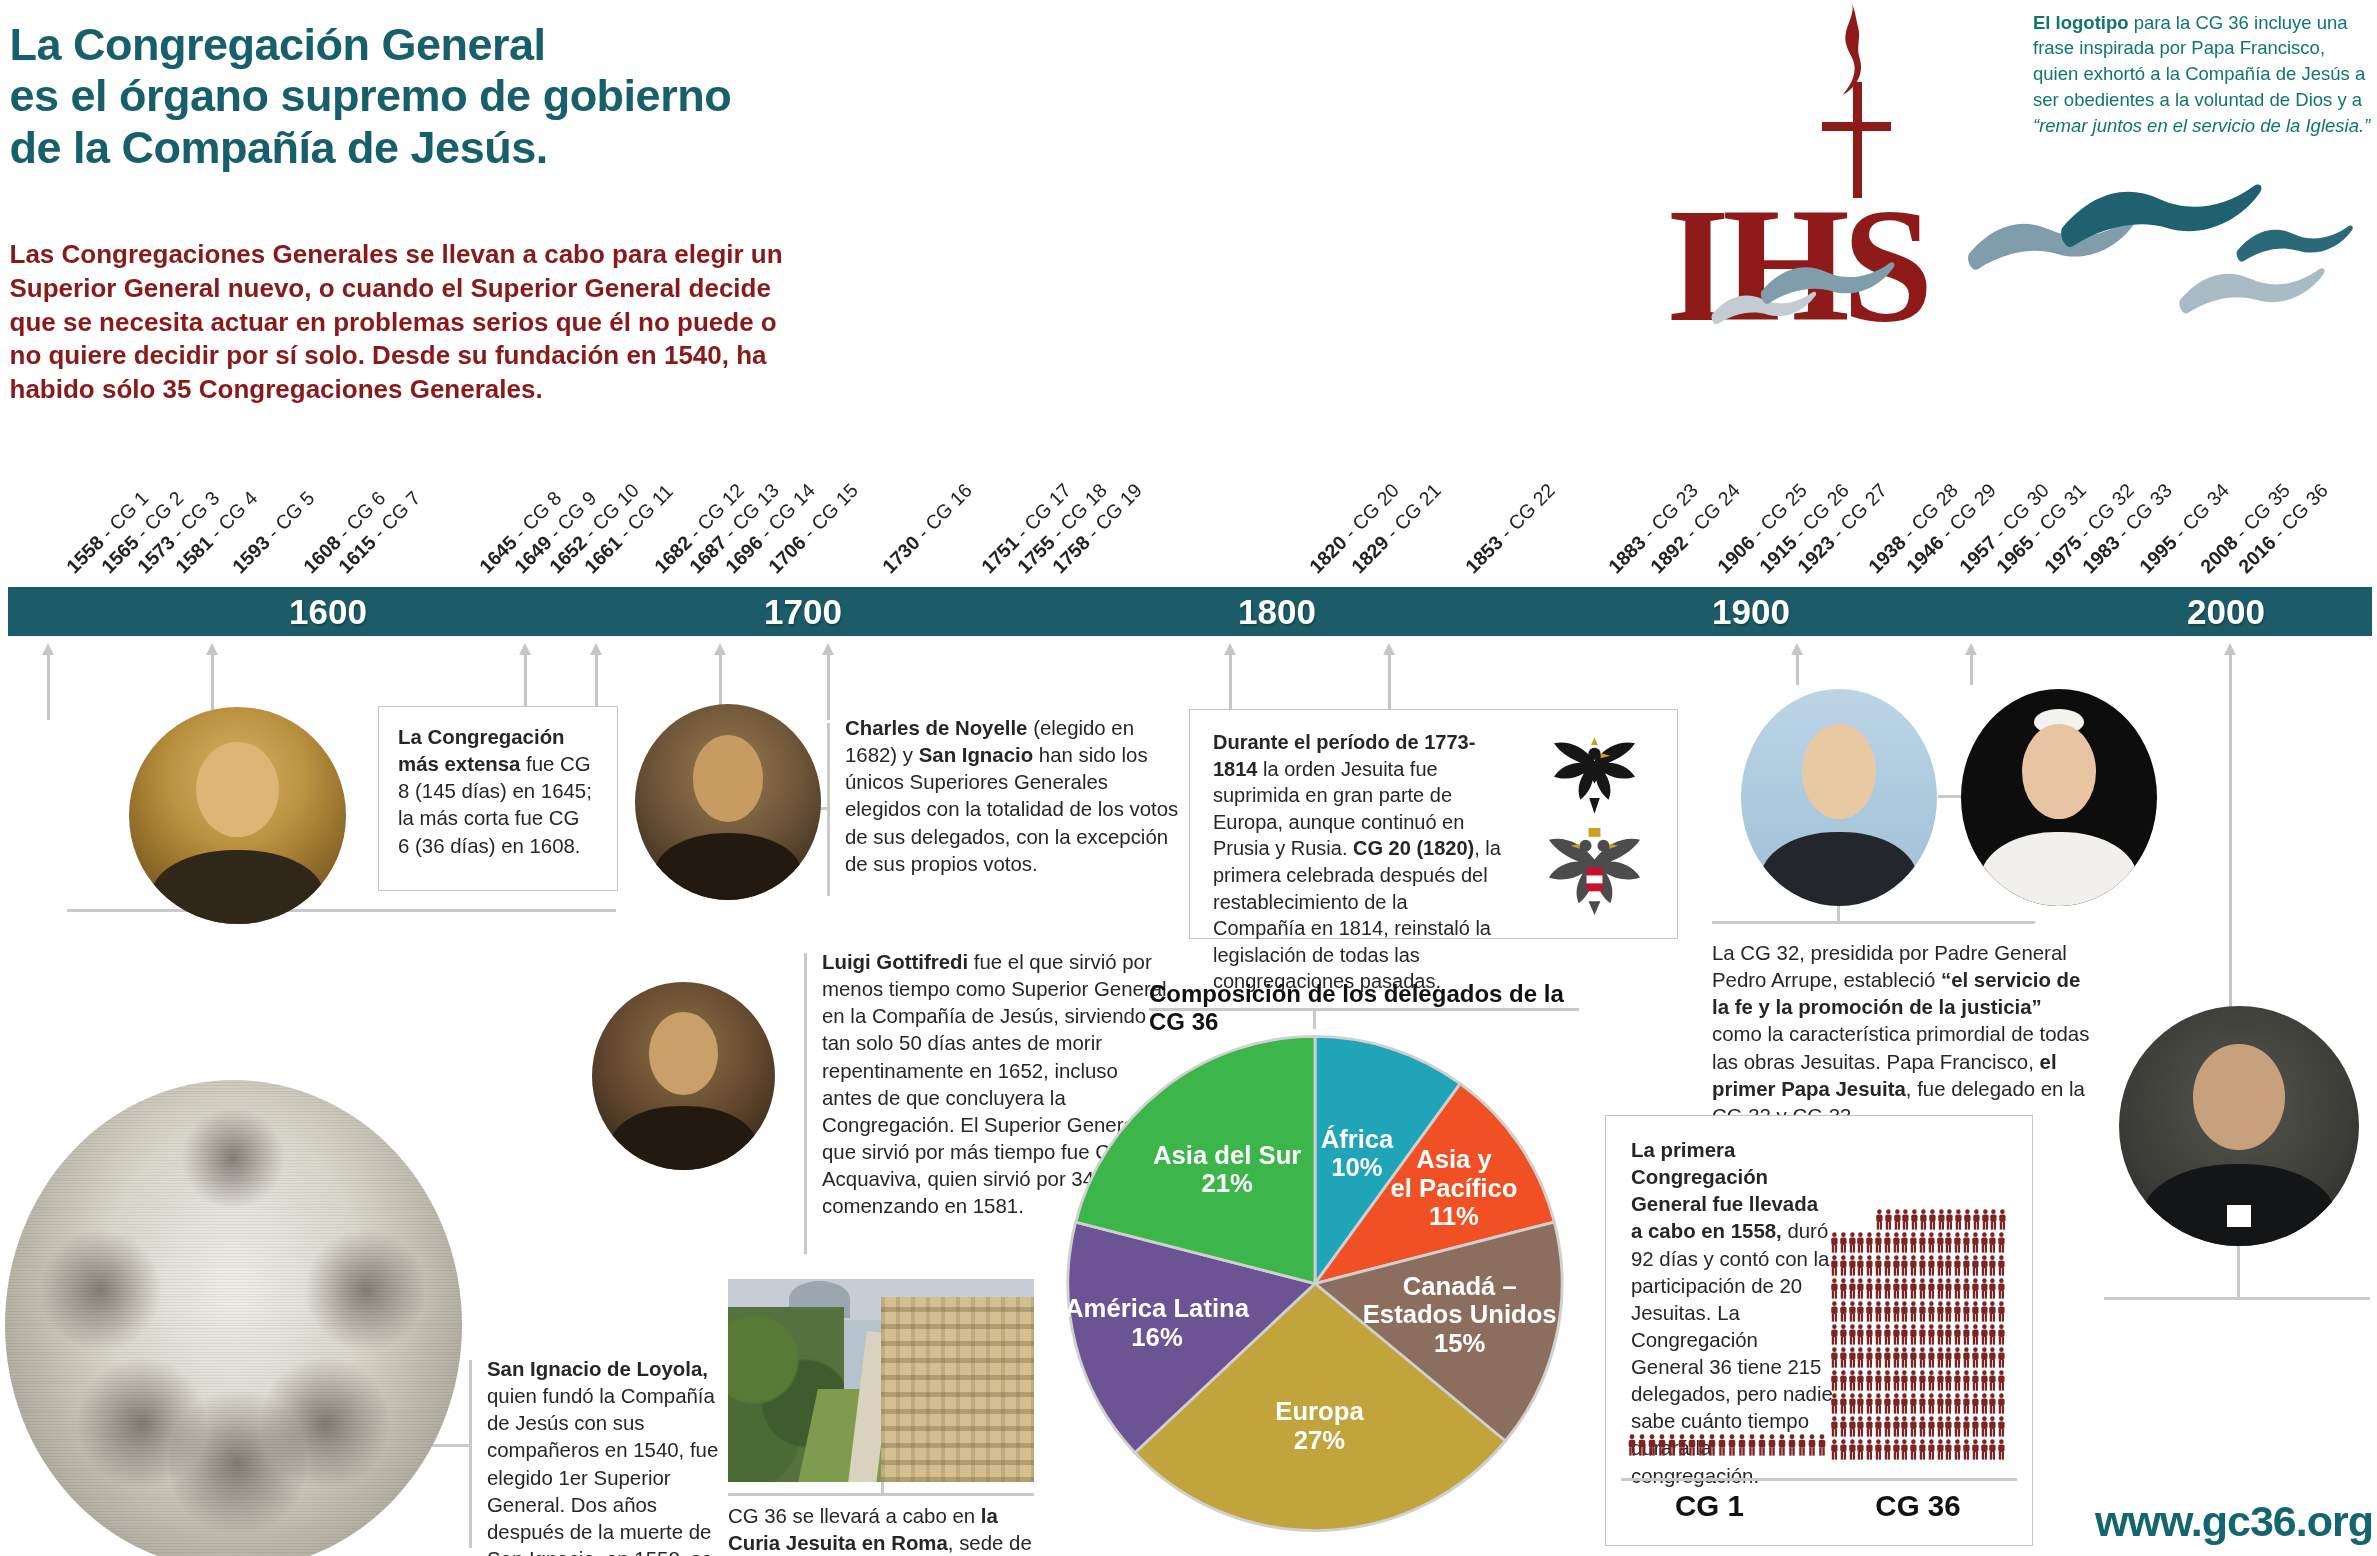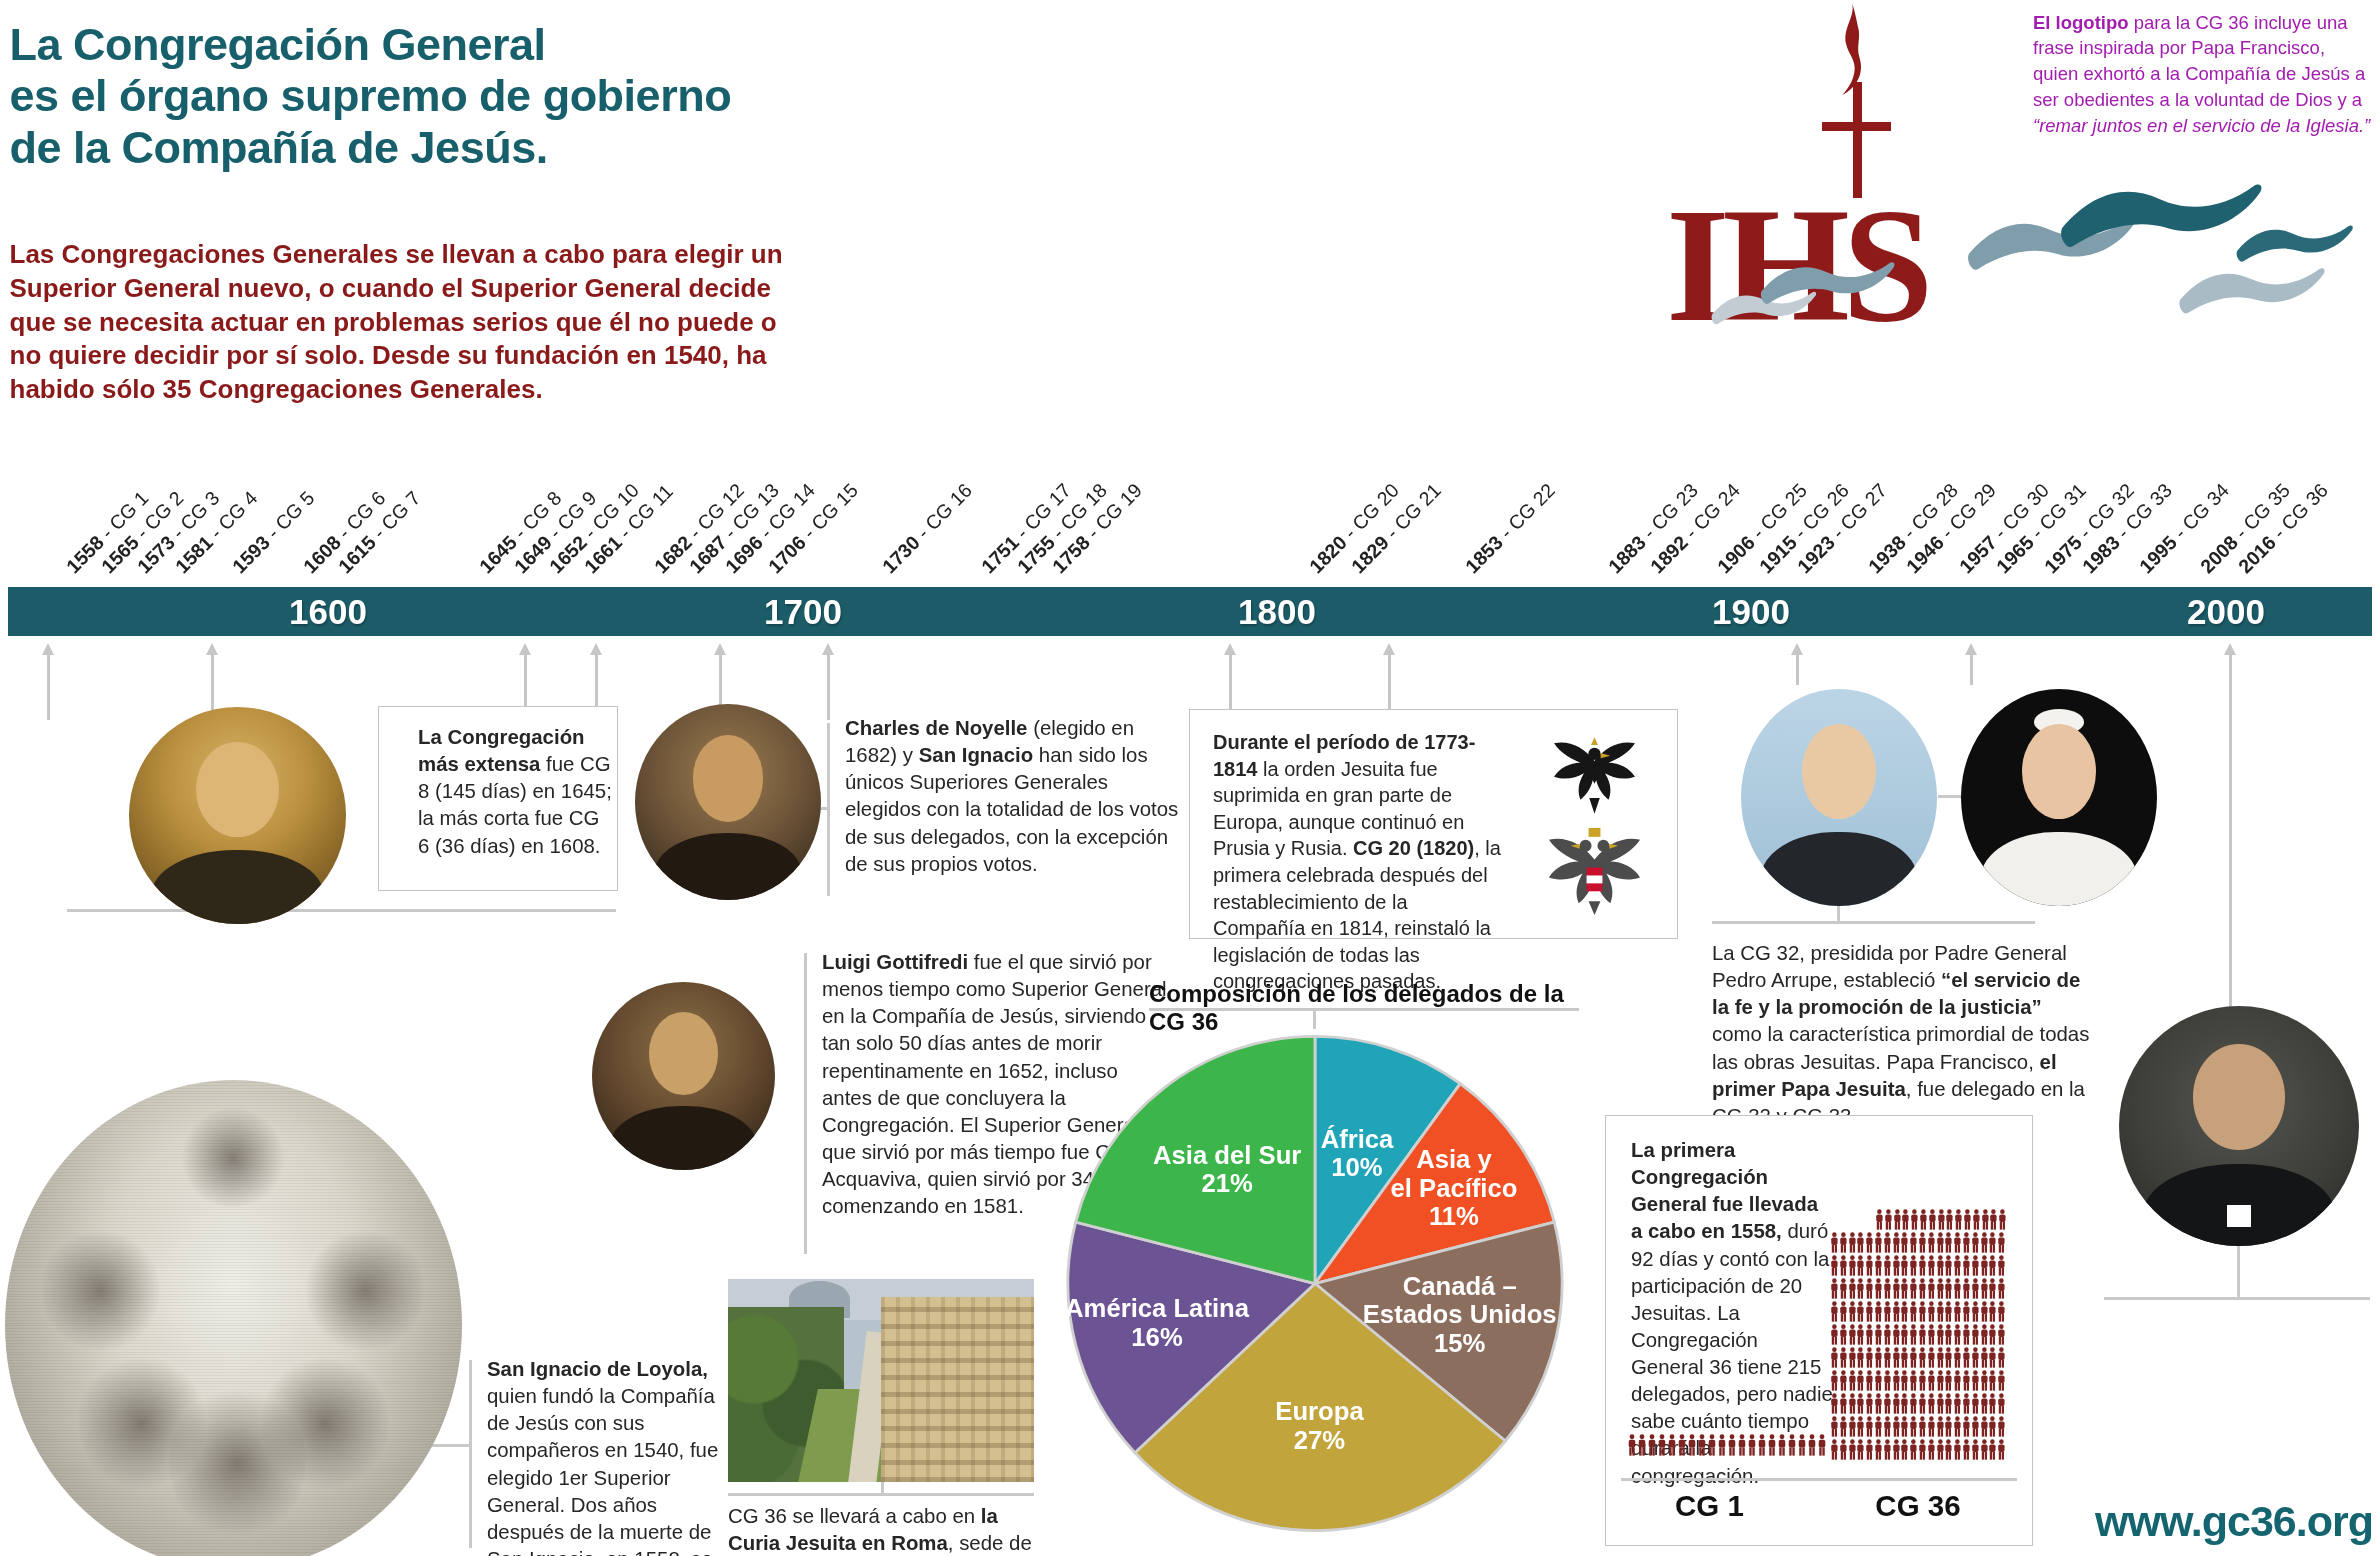--- a/index.html
+++ b/index.html
@@ -5,21 +5,21 @@
   html,body{margin:0;padding:0;background:#fff;}
   .page{position:relative;width:2378px;height:1556px;background:#fff;overflow:hidden;
         font-family:"Liberation Sans",sans-serif;color:#262626;border-radius:19px;}
   .abs{position:absolute;}
 
   
   .main-title{left:9.5px;top:19px;font-size:45px;font-weight:bold;color:#175f6b;line-height:1.14;letter-spacing:-0.5px;}
   .intro{left:9.5px;top:238px;width:799px;font-size:26px;font-weight:bold;color:#8a1a1a;line-height:1.3;}
 
   
-  .logo-note{left:2033px;top:9.5px;width:342px;font-size:18.5px;line-height:1.4;color:#a21caf;}
+  .logo-note{left:2033px;top:9.5px;width:342px;font-size:18.5px;line-height:1.4;color:#0f766e;}
   .ihs{left:1666px;top:183px;font-family:"Liberation Serif",serif;font-size:164px;font-weight:bold;
        color:#8e1a1a;letter-spacing:-7.6px;line-height:1;z-index:1;}
   .tagline{left:1701px;top:335px;font-family:"Liberation Serif",serif;font-size:43px;color:#1d6470;z-index:3;}
   .flame-svg{left:1831px;top:0px;z-index:2;}
   .cross-v{left:1853px;top:82px;width:8.6px;height:116px;background:#8e1a1a;z-index:2;}
   .cross-h{left:1822px;top:122px;width:69px;height:8.6px;background:#8e1a1a;z-index:2;}
   .waves-svg{left:1655px;top:176px;z-index:2;pointer-events:none;}
 
   
   .bar{left:7.6px;top:587px;width:2364px;height:49px;background:#1b5c68;}
@@ -181,21 +181,21 @@
       <div class="cline" style="left: 2104px; top: 1297px; width: 266px; height: 2.9px;"></div>
       <div class="cline" style="left: 881px; top: 1480px; width: 2.9px; height: 15px;"></div>
       <div class="cline" style="left: 728px; top: 1493px; width: 306px; height: 2.9px;"></div>
     </div>
 
   <div class="portrait p-claudio" style="left:129px;top:707px;width:217px;height:217px;">
     <div class="face"></div>
       <div class="shoulders"></div>
   </div>
   <div class="wbox" style="left:378px;top:706px;width:238px;height:183px;">
-    <div class="tblock" style="left:39px;top:17px;width:195px;"><span style="font-weight: bold;">La Congregación más extensa </span><span>fue CG 8 (145 días) en 1645; la más corta fue CG 6 (36 días) en 1608.</span></div>
+    <div class="tblock" style="left:19px;top:17px;width:195px;"><span style="font-weight: bold;">La Congregación más extensa </span><span>fue CG 8 (145 días) en 1645; la más corta fue CG 6 (36 días) en 1608.</span></div>
   </div>
 
   <div class="abs engraving">
     <div class="blob" style="left:38%;top:6%;width:24%;height:20%;"></div>
     <div class="blob" style="left:8%;top:30%;width:26%;height:26%;"></div>
     <div class="blob" style="left:66%;top:30%;width:26%;height:26%;"></div>
     <div class="blob" style="left:16%;top:56%;width:28%;height:28%;"></div>
     <div class="blob" style="left:56%;top:56%;width:28%;height:28%;"></div>
     <div class="blob" style="left:36%;top:62%;width:30%;height:32%;"></div>
     <div class="tex"></div>

